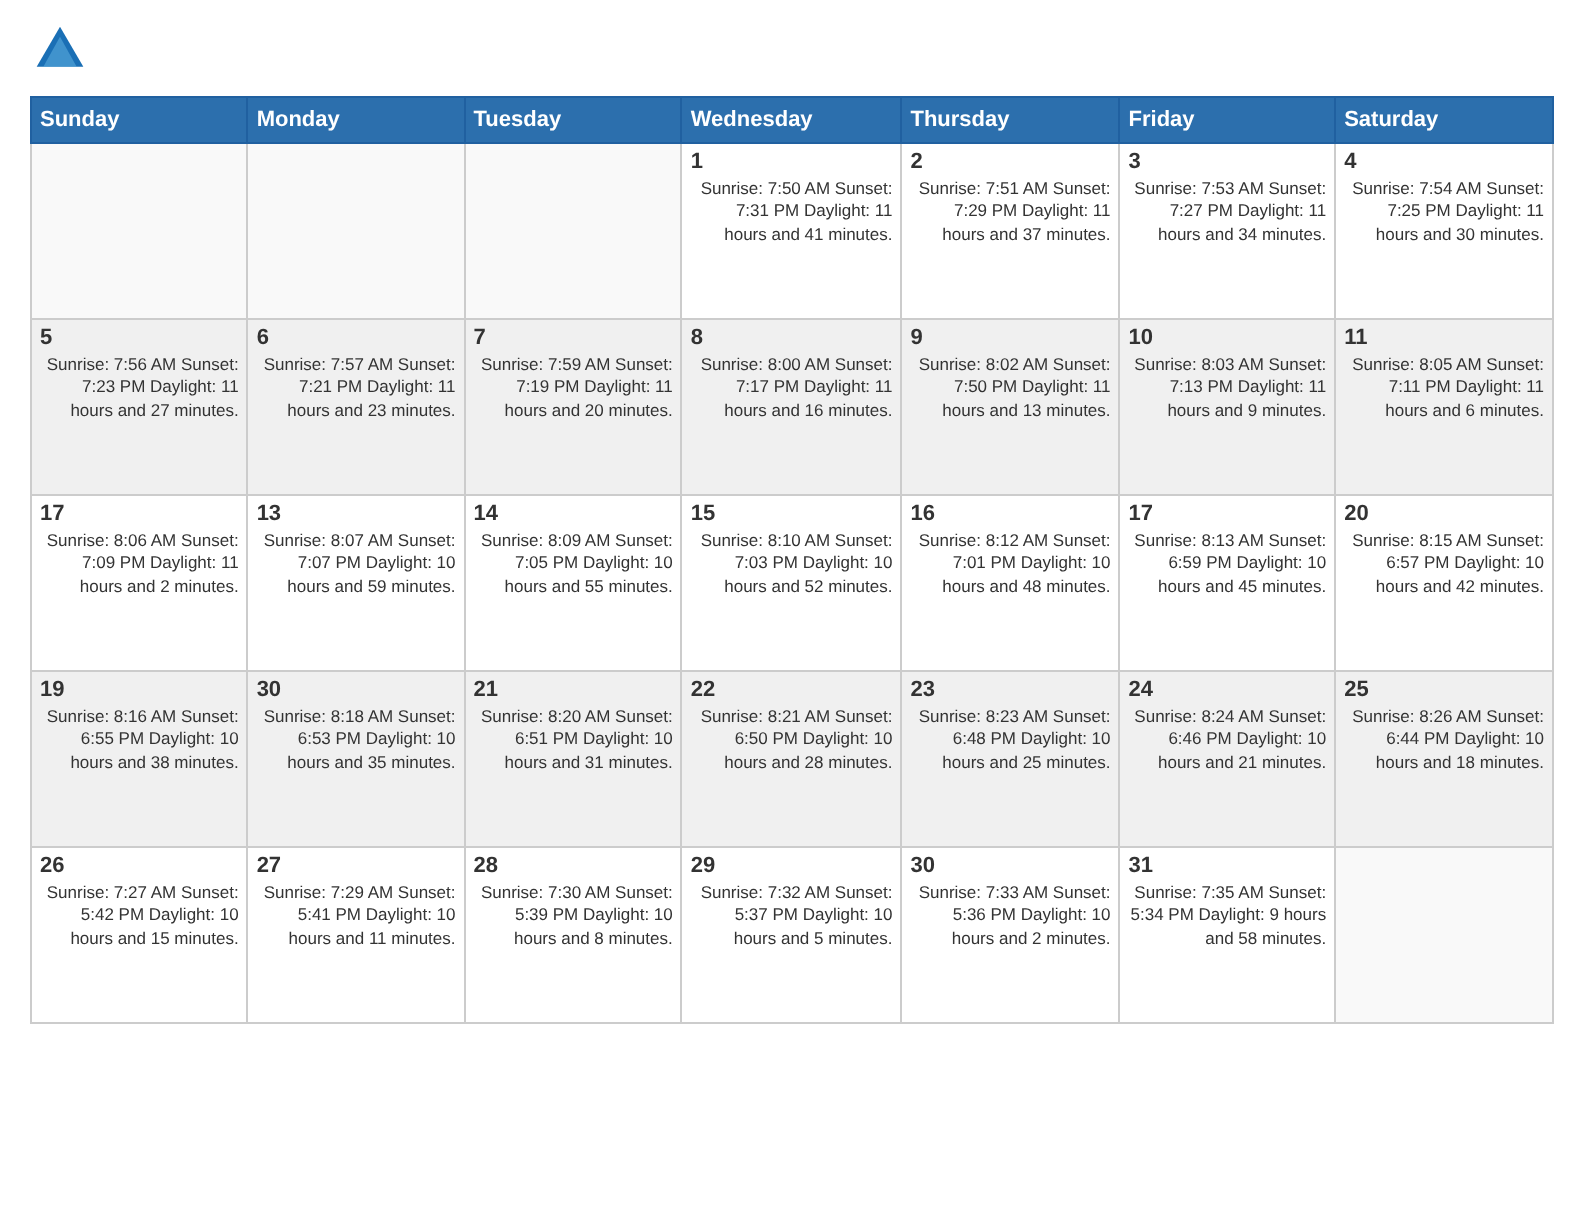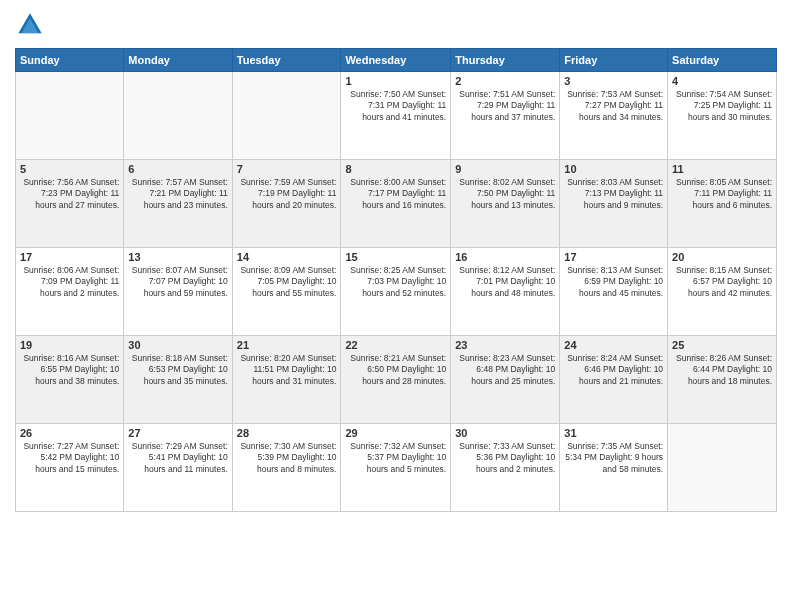--- a/index.html
+++ b/index.html
@@ -237,21 +237,21 @@
           </td>
           <td class="row-white">
             <div class="day-num">14</div>
             <div class="day-info">Sunrise: 8:09 AM
 Sunset: 7:05 PM
 Daylight: 10 hours
 and 55 minutes.</div>
           </td>
           <td class="row-white">
             <div class="day-num">15</div>
-            <div class="day-info">Sunrise: 8:25 AM
+            <div class="day-info">Sunrise: 8:10 AM
 Sunset: 7:03 PM
 Daylight: 10 hours
 and 52 minutes.</div>
           </td>
           <td class="row-white">
             <div class="day-num">16</div>
             <div class="day-info">Sunrise: 8:12 AM
 Sunset: 7:01 PM
 Daylight: 10 hours
 and 48 minutes.</div>
@@ -282,21 +282,21 @@
           <td class="row-shade">
             <div class="day-num">30</div>
             <div class="day-info">Sunrise: 8:18 AM
 Sunset: 6:53 PM
 Daylight: 10 hours
 and 35 minutes.</div>
           </td>
           <td class="row-shade">
             <div class="day-num">21</div>
             <div class="day-info">Sunrise: 8:20 AM
-Sunset: 11:51 PM
+Sunset: 6:51 PM
 Daylight: 10 hours
 and 31 minutes.</div>
           </td>
           <td class="row-shade">
             <div class="day-num">22</div>
             <div class="day-info">Sunrise: 8:21 AM
 Sunset: 6:50 PM
 Daylight: 10 hours
 and 28 minutes.</div>
           </td>

